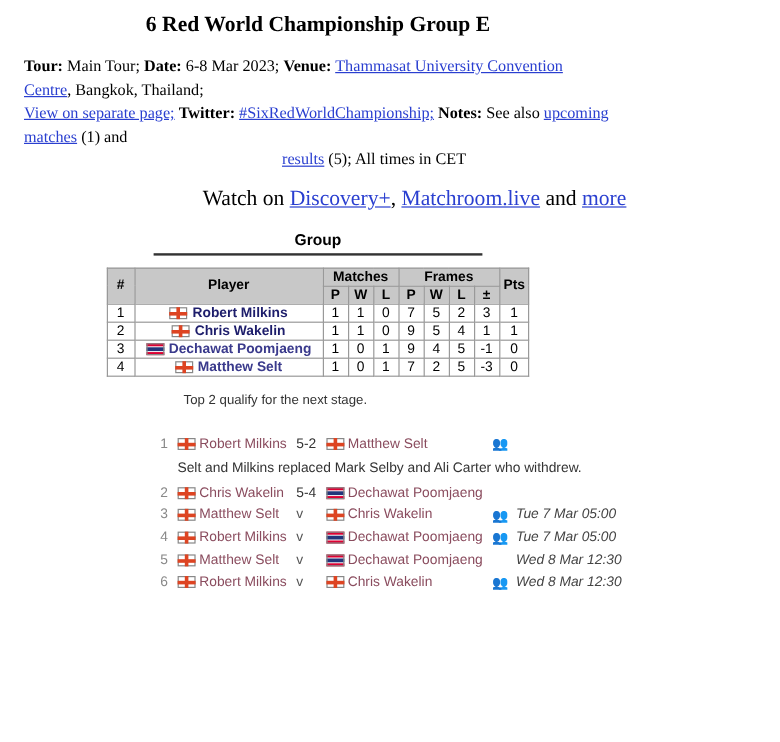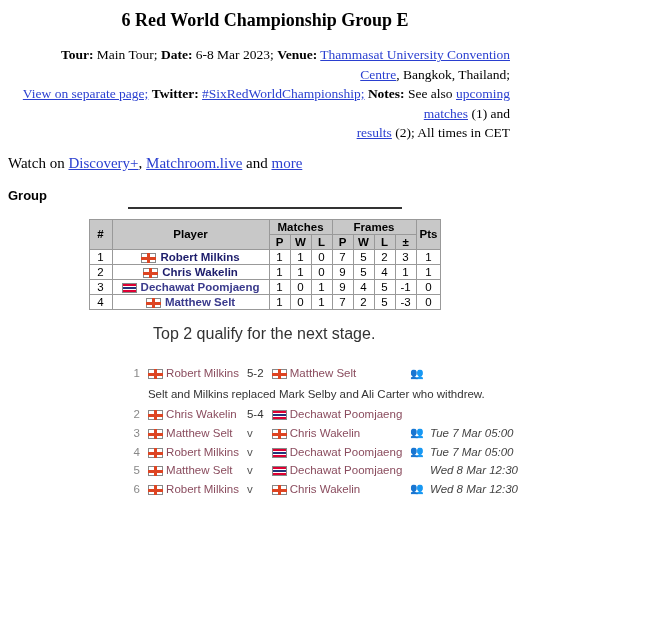--- a/index.html
+++ b/index.html
@@ -14,31 +14,31 @@
   h1.title{
     font-family:"Liberation Serif", serif;
     font-size:18px;
     font-weight:bold;
     text-align:center;
     margin:10px 0 14px 0;
   }
   .meta{
     font-size:13.5px;
     line-height:1.45;
-    text-align:right;
+    text-align:left;
     margin:0 12px 8px 12px;
   }
   .meta a, .watch a{color:#2a3fd0;text-decoration:underline;}
   .watch{
-    text-align:left;
-    font-size:15px;
+    text-align:right;
+    font-size:18px;
     margin:12px 0 16px 0;
   }
   .group-head{
-    text-align:left;
+    text-align:center;
     font-family:"Liberation Sans", sans-serif;
     font-weight:bold;
     font-size:13px;
     margin:0 0 4px 0;
   }
   .rule{
     border:none;
     border-top:2px solid #333;
     margin:4px 120px 0 120px;
   }
@@ -77,21 +77,21 @@
     border:1px solid #888;
     box-sizing:border-box;
     position:relative;
     background:#fff;
   }
   .flag-eng::before{content:"";position:absolute;left:5px;top:-1px;bottom:-1px;width:3px;background:#d42;}
   .flag-eng::after{content:"";position:absolute;top:3px;left:-1px;right:-1px;height:3px;background:#d42;}
   .flag-tha{background:linear-gradient(to bottom,#d03 0 20%,#fff 20% 33%,#22357a 33% 66%,#fff 66% 80%,#d03 80% 100%);}
   .notes{
     font-family:"Liberation Sans", sans-serif;
-    font-size:16px;
+    font-size:11px;
     color:#333;
     margin:12px 0 0 145px;
     line-height:1.5;
     max-width:380px;
   }
   .notes p{margin:0 0 12px 0;}
   .matches{
     margin:18px 0 0 118px;
     font-family:"Liberation Sans", sans-serif;
     font-size:11.5px;
@@ -130,21 +130,21 @@
     <br>
     <a href="#">View on separate page;</a>
     <b>Twitter:</b>
     <a href="#">#SixRedWorldChampionship;</a>
     <b>Notes:</b>
     <span>See also</span>
     <a href="#">upcoming matches</a>
     <span>(1) and</span>
     <br>
     <span style="display:inline-block;width:215px;"></span><a href="#">results</a>
-    <span>(2); All times in CET</span>
+    <span>(5); All times in CET</span>
   </div>
 
   <div class="watch">
     <span>Watch on</span>
     <a href="#">Discovery+</a><span>,</span>
     <a href="#">Matchroom.live</a>
     <span>and</span>
     <a href="#">more</a>
   </div>
 

